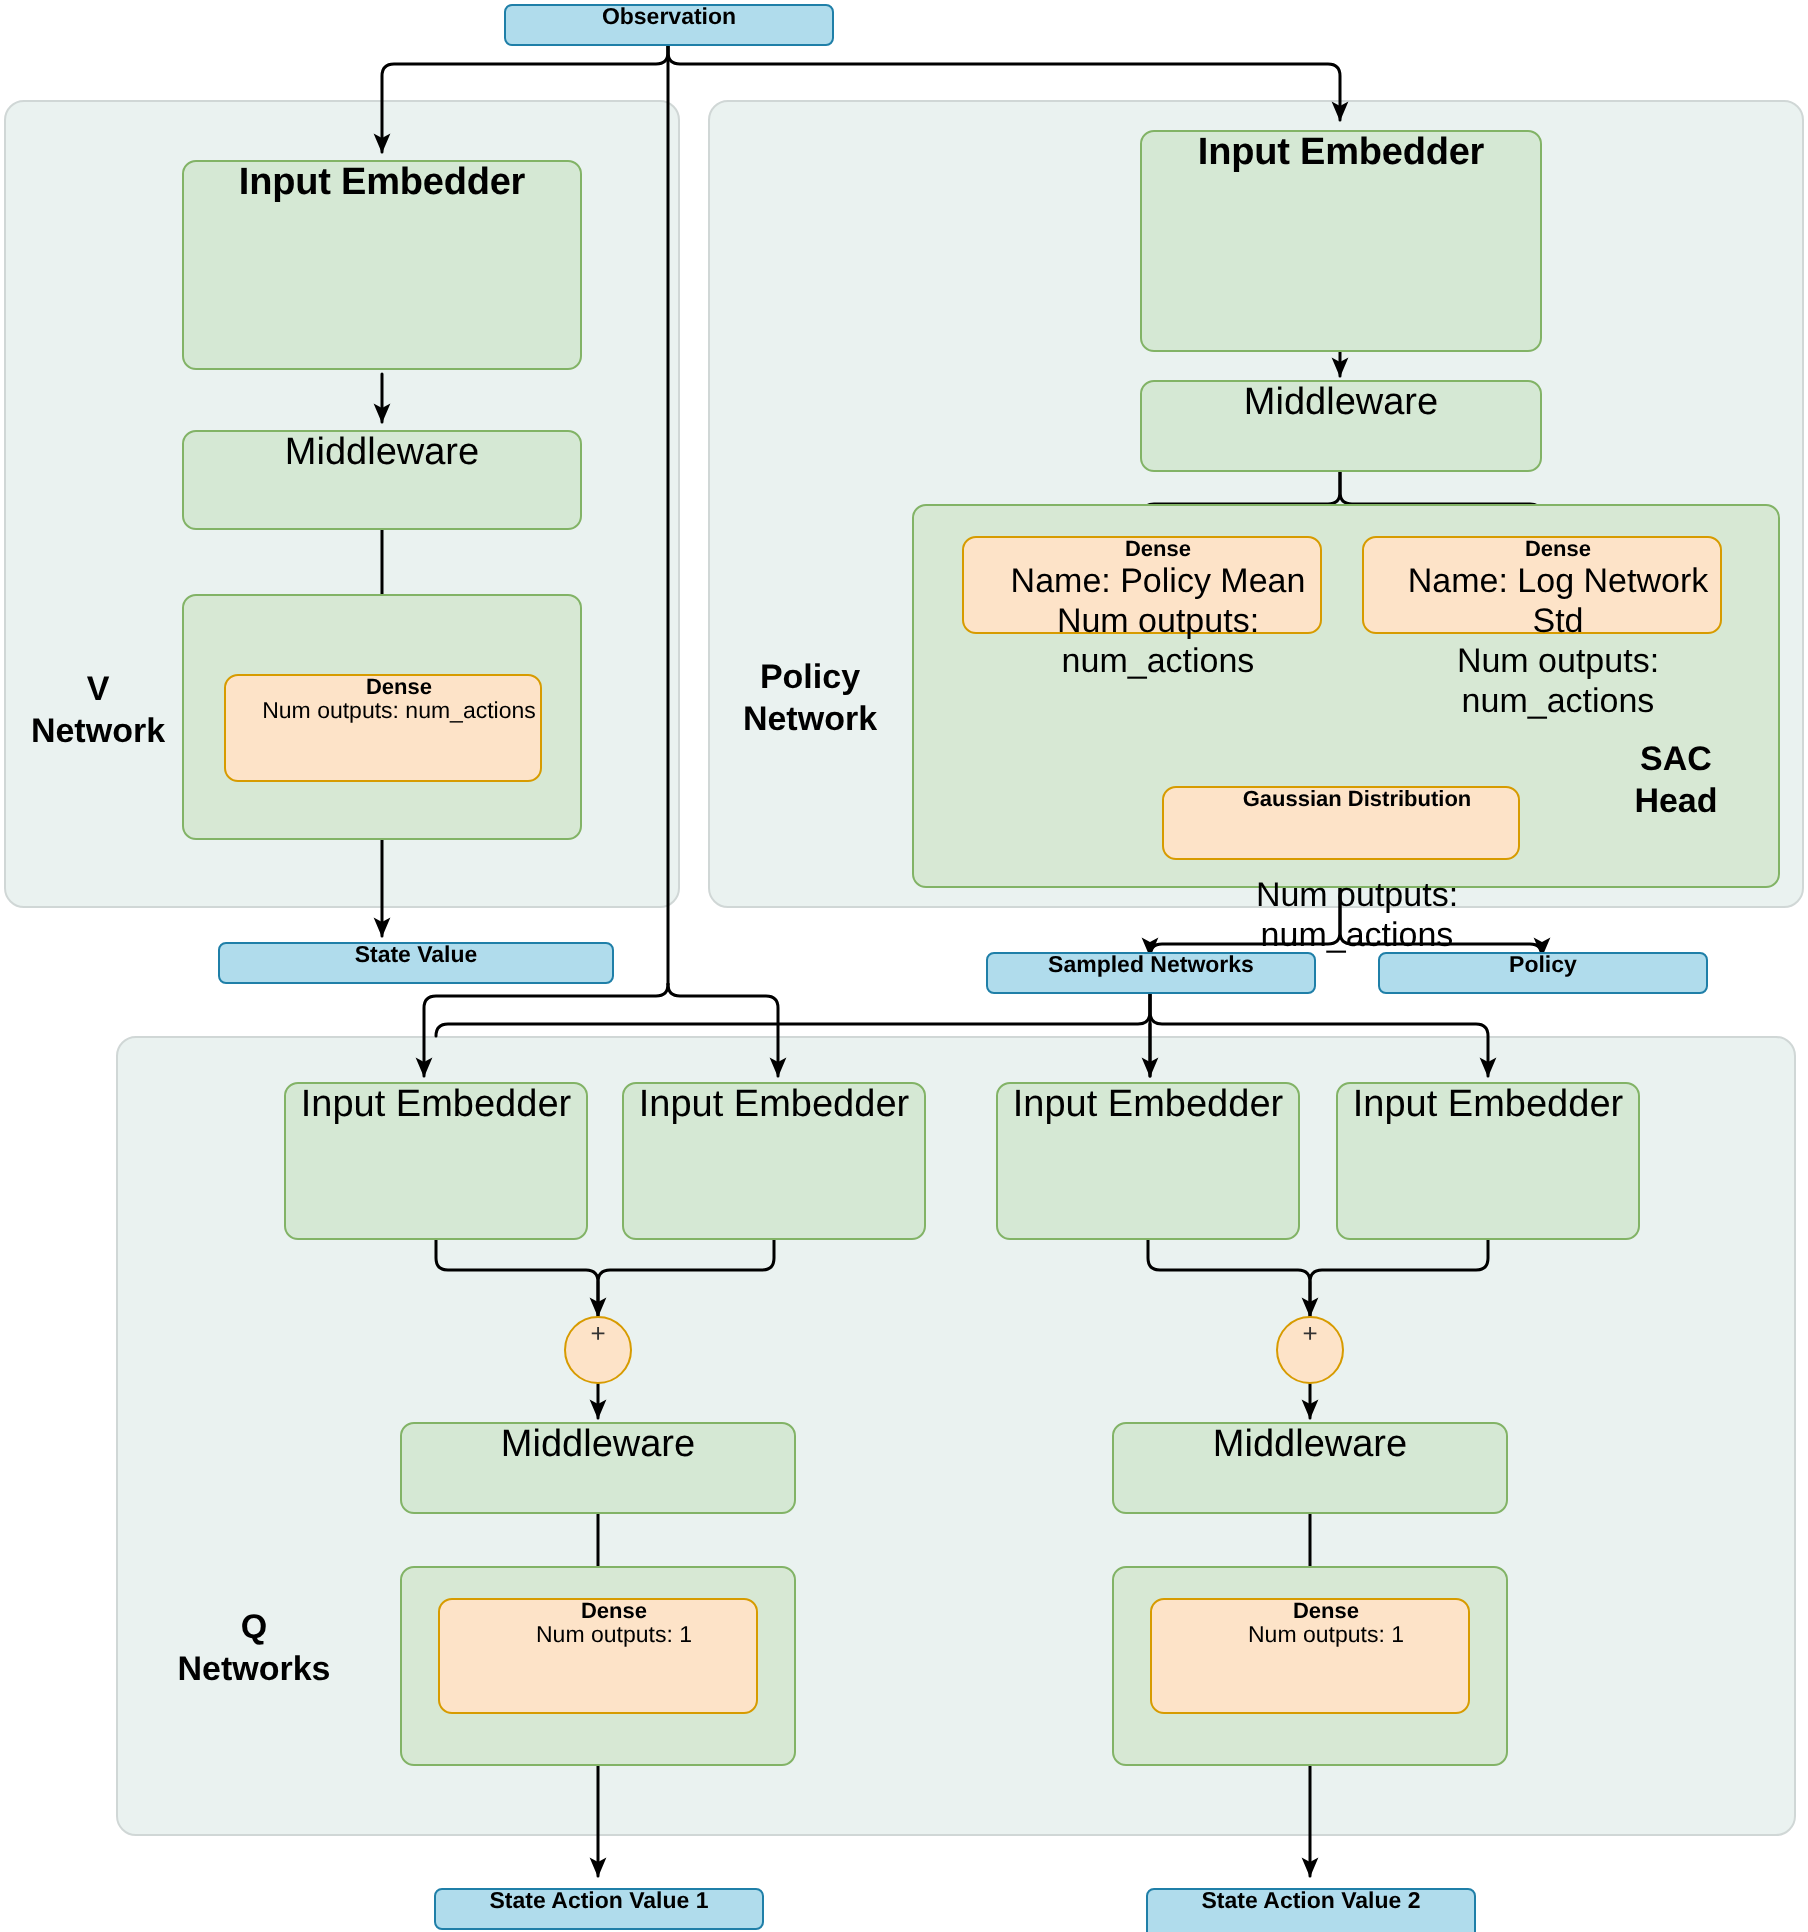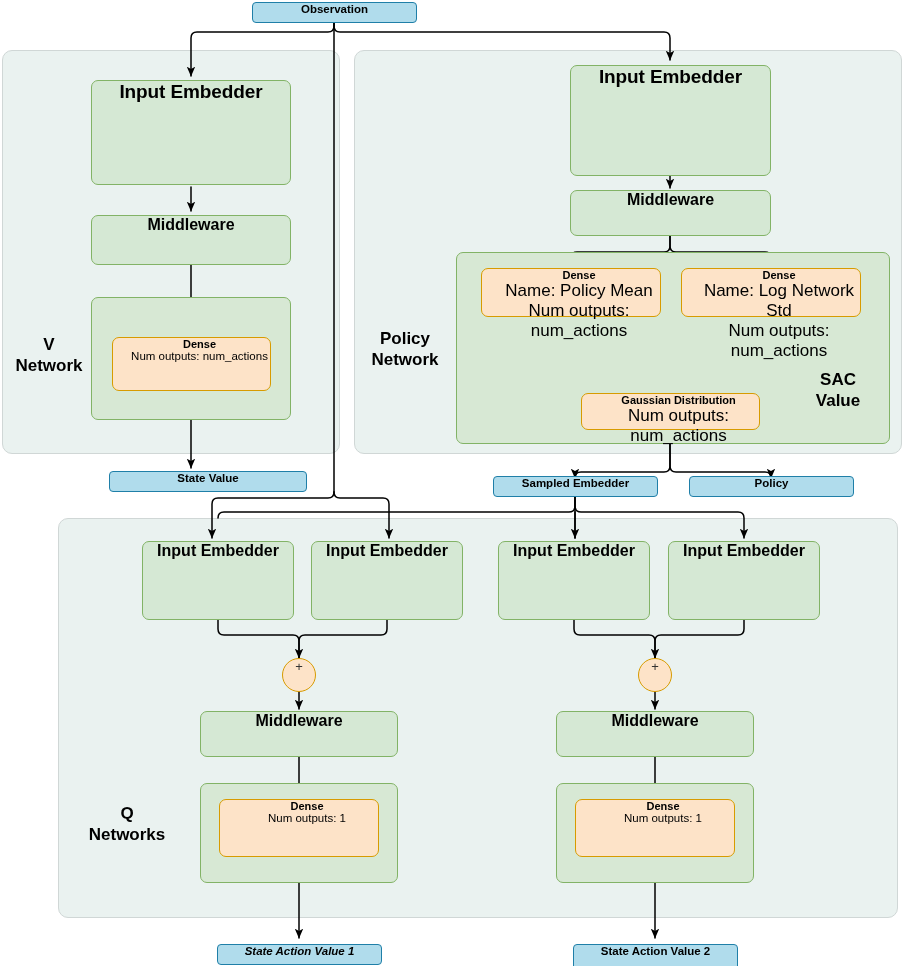--- a/index.html
+++ b/index.html
@@ -89,21 +89,21 @@
     position: absolute;
     font-weight: bold;
     font-size: 17px;
     color: #000000;
     text-align: center;
     line-height: 1.25;
     z-index: 3;
     white-space: pre-line;
   }
   .t-big   { font-size: 19px; font-weight: bold; letter-spacing: -0.1px; }
-  .t-mid   { font-size: 16px; font-weight: bold; }
+  .t-mid   { font-size: 19px; font-weight: normal; }
   .t-small { font-size: 11px; font-weight: bold; }
   .t-sub   { font-size: 11.5px; font-weight: normal; }
   .t-sub2  { font-size: 17px;   font-weight: normal; }
   .lbl-line { display: block; }
 </style>
 </head>
 <body>
 
 <div id="canvas">
 
@@ -171,42 +171,42 @@
 
   <div class="node group" style="left:58px; top:518px; width:840px; height:400px;"></div>
 
   <div class="grouplabel" style="left:10px; top:334px; width:78px;">V
 Network</div>
 
   <div class="grouplabel" style="left:360px; top:328px; width:90px;">Policy
 Network</div>
 
   <div class="grouplabel" style="left:800px; top:369px; width:76px;">SAC
-Value</div>
+Head</div>
 
   <div class="grouplabel" style="left:76px; top:803px; width:102px;">Q
 Networks</div>
 
   <div class="node blue" style="left:252px; top:2px; width:165px; height:21px;">
     <span class="lbl-line">Observation</span>
   </div>
 
   <div class="node blue" style="left:109px; top:471px; width:198px; height:21px;">
     <span class="lbl-line">State Value</span>
   </div>
 
   <div class="node blue" style="left:493px; top:476px; width:165px; height:21px;">
-    <span class="lbl-line">Sampled Embedder</span>
+    <span class="lbl-line">Sampled Networks</span>
   </div>
 
   <div class="node blue" style="left:689px; top:476px; width:165px; height:21px;">
     <span class="lbl-line">Policy</span>
   </div>
 
-  <div class="node blue" style="left:217px; top:944px; width:165px; height:21px;font-style:italic;">
+  <div class="node blue" style="left:217px; top:944px; width:165px; height:21px;">
     <span class="lbl-line">State Action Value 1</span>
   </div>
 
   <div class="node blue" style="left:573px; top:944px; width:165px; height:33px;">
     <span class="lbl-line">State Action Value 2</span>
   </div>
 
   <div class="node green" style="left:91px; top:80px; width:200px; height:105px;">
     <span class="t-big">Input Embedder</span>
   </div>
@@ -236,21 +236,21 @@
     <span class="t-sub2">Num outputs: num_actions</span>
   </div>
 
   <div class="node orange" style="left:681px; top:268px; width:180px; height:49px;">
     <span class="t-small">Dense</span>
     <span class="t-sub2">Name: Log Network Std</span>
     <span class="t-sub2">Num outputs: num_actions</span>
   </div>
 
 
-  <div class="node orange" style="left:581px; top:393px; width:179px; height:37px;">
+  <div class="node orange" style="left:581px; top:393px; width:179px; height:37px;gap:32px;">
     <span class="t-small">Gaussian Distribution</span>
     <span class="t-sub2">Num outputs: num_actions</span>
   </div>
 
   <div class="node green" style="left:142px; top:541px; width:152px; height:79px;">
     <span class="t-mid">Input Embedder</span>
   </div>
 
   <div class="node green" style="left:311px; top:541px; width:152px; height:79px;">
     <span class="t-mid">Input Embedder</span>

